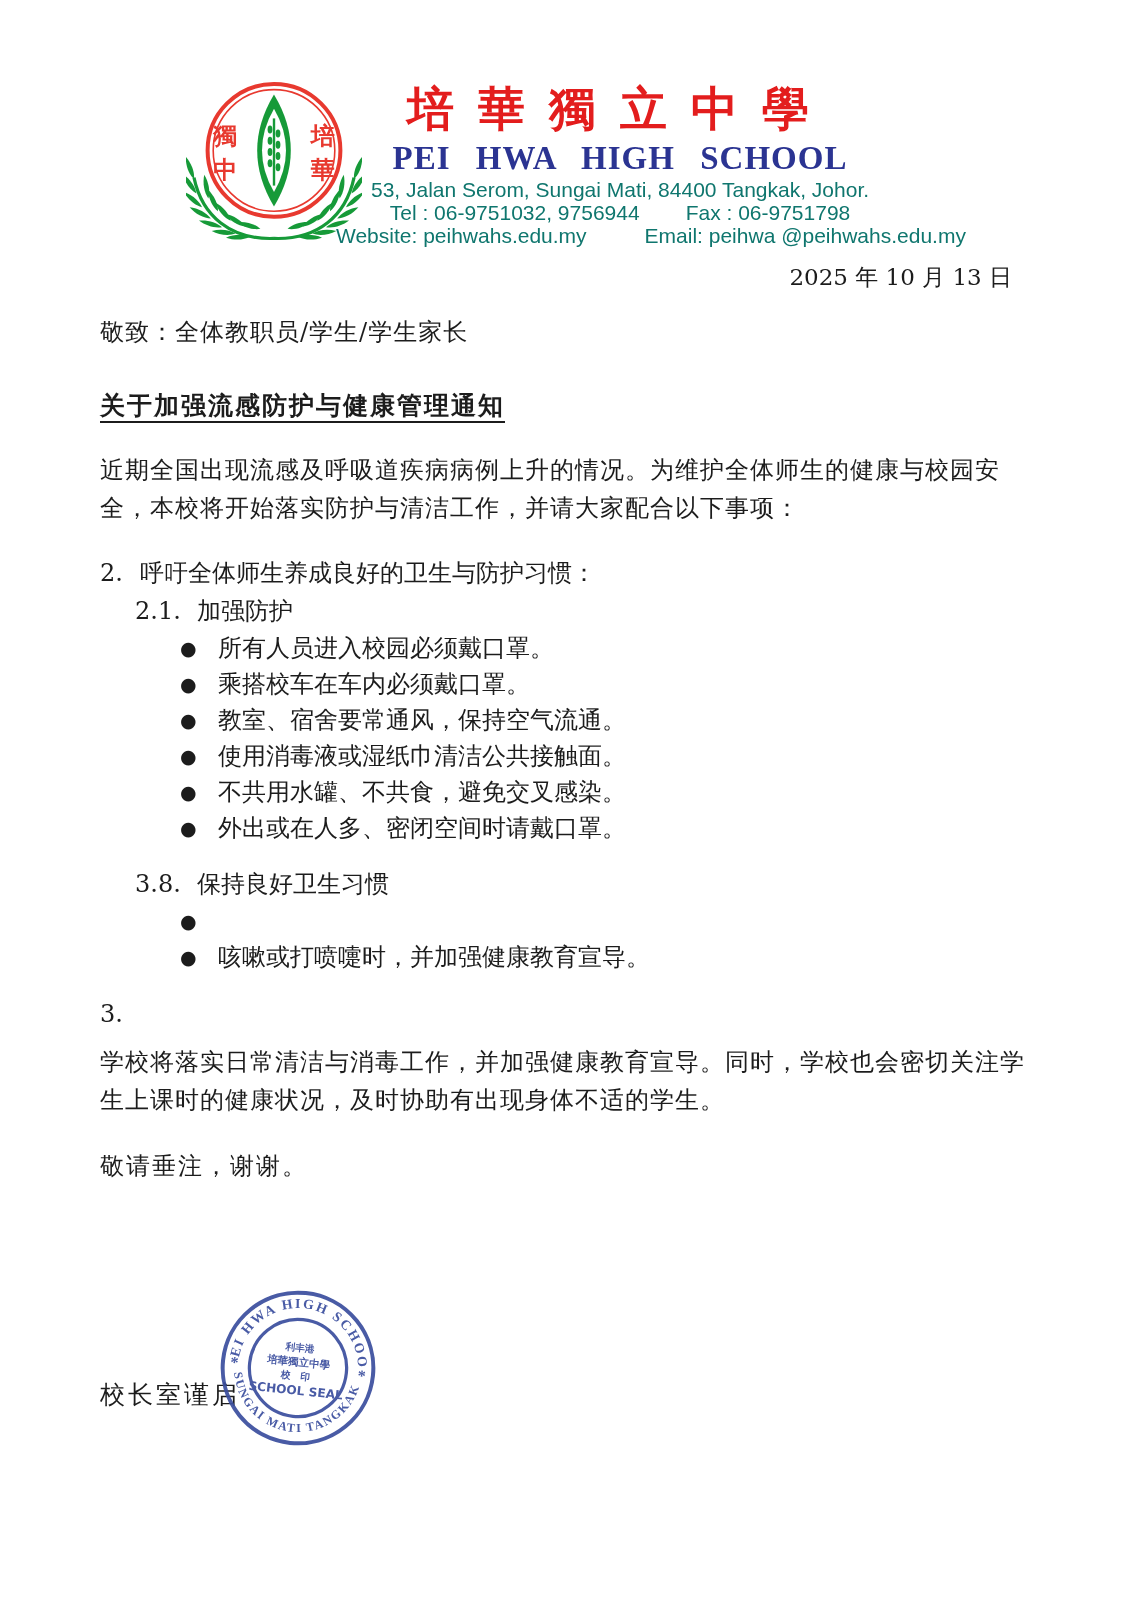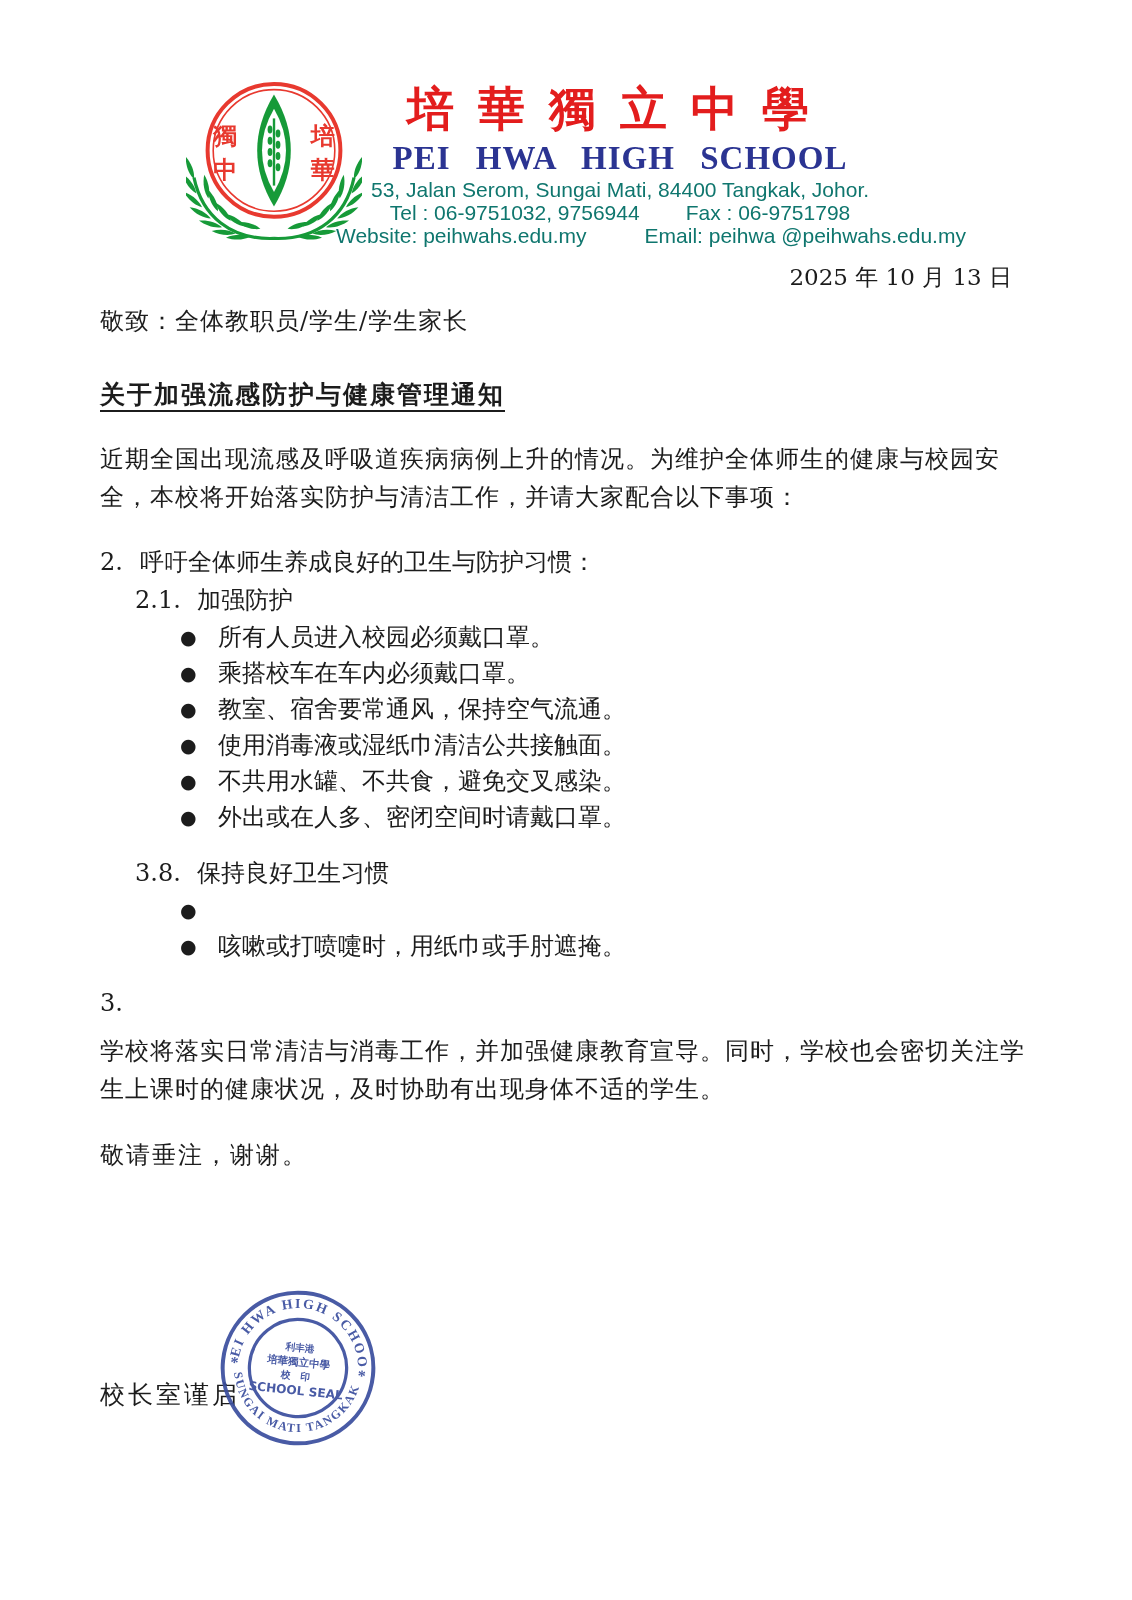--- a/index.html
+++ b/index.html
@@ -19,21 +19,21 @@
   .en-name {
     font-size:33px; font-weight:bold; color:#2b3492; letter-spacing:1px; word-spacing:16px;
     line-height:40px; font-family:"Liberation Serif", serif;
   }
   .contact { font-family:"Liberation Sans", sans-serif; color:#0f766e; font-size:21px; line-height:23px; }
   .contact .gap { display:inline-block; width:46px; }
   .contact .gap2 { display:inline-block; width:58px; }
   
   .content { position:absolute; left:100px; top:258px; width:940px; font-size:24px; line-height:38px; }
   .date-line { text-align:right; padding-right:28px; font-size:23px; }
-  .salutation { margin-top:6px; letter-spacing:1px; }
+  .salutation { margin-top:17px; letter-spacing:1px; }
   .notice-title {
     margin-top:36px; font-size:25px; font-weight:bold; letter-spacing:2px;
     text-decoration:underline; text-underline-offset:7px; text-decoration-thickness:2px;
     display:inline-block;
   }
   .para { margin-top:26px; letter-spacing:1px; }
   .num-item { margin-top:27px; display:flex; }
   .num-item .num { width:40px; flex:none; }
   .sub-sec { display:flex; padding-left:35px; }
   .sub-sec .num { width:62px; flex:none; }
@@ -166,21 +166,21 @@
       <span class="num">3.8.</span>
       <span>保持良好卫生习惯</span>
     </div>
 
     <ul class="blist">
       <li>
           <span class="dot">●</span>
         </li>
       <li>
           <span class="dot">●</span>
-          <span>咳嗽或打喷嚏时，用纸巾或手肘遮掩。</span>
+          <span>咳嗽或打喷嚏时，并加强健康教育宣导。</span>
         </li>
     </ul>
 
     <div class="num-item num-item3">
       <span class="num">3.</span>
     </div>
 
     <p class="closing-para">学校将落实日常清洁与消毒工作，并加强健康教育宣导。同时，学校也会密切关注学生上课时的健康状况，及时协助有出现身体不适的学生。</p>
 
     <p class="thanks">敬请垂注，谢谢。</p>

